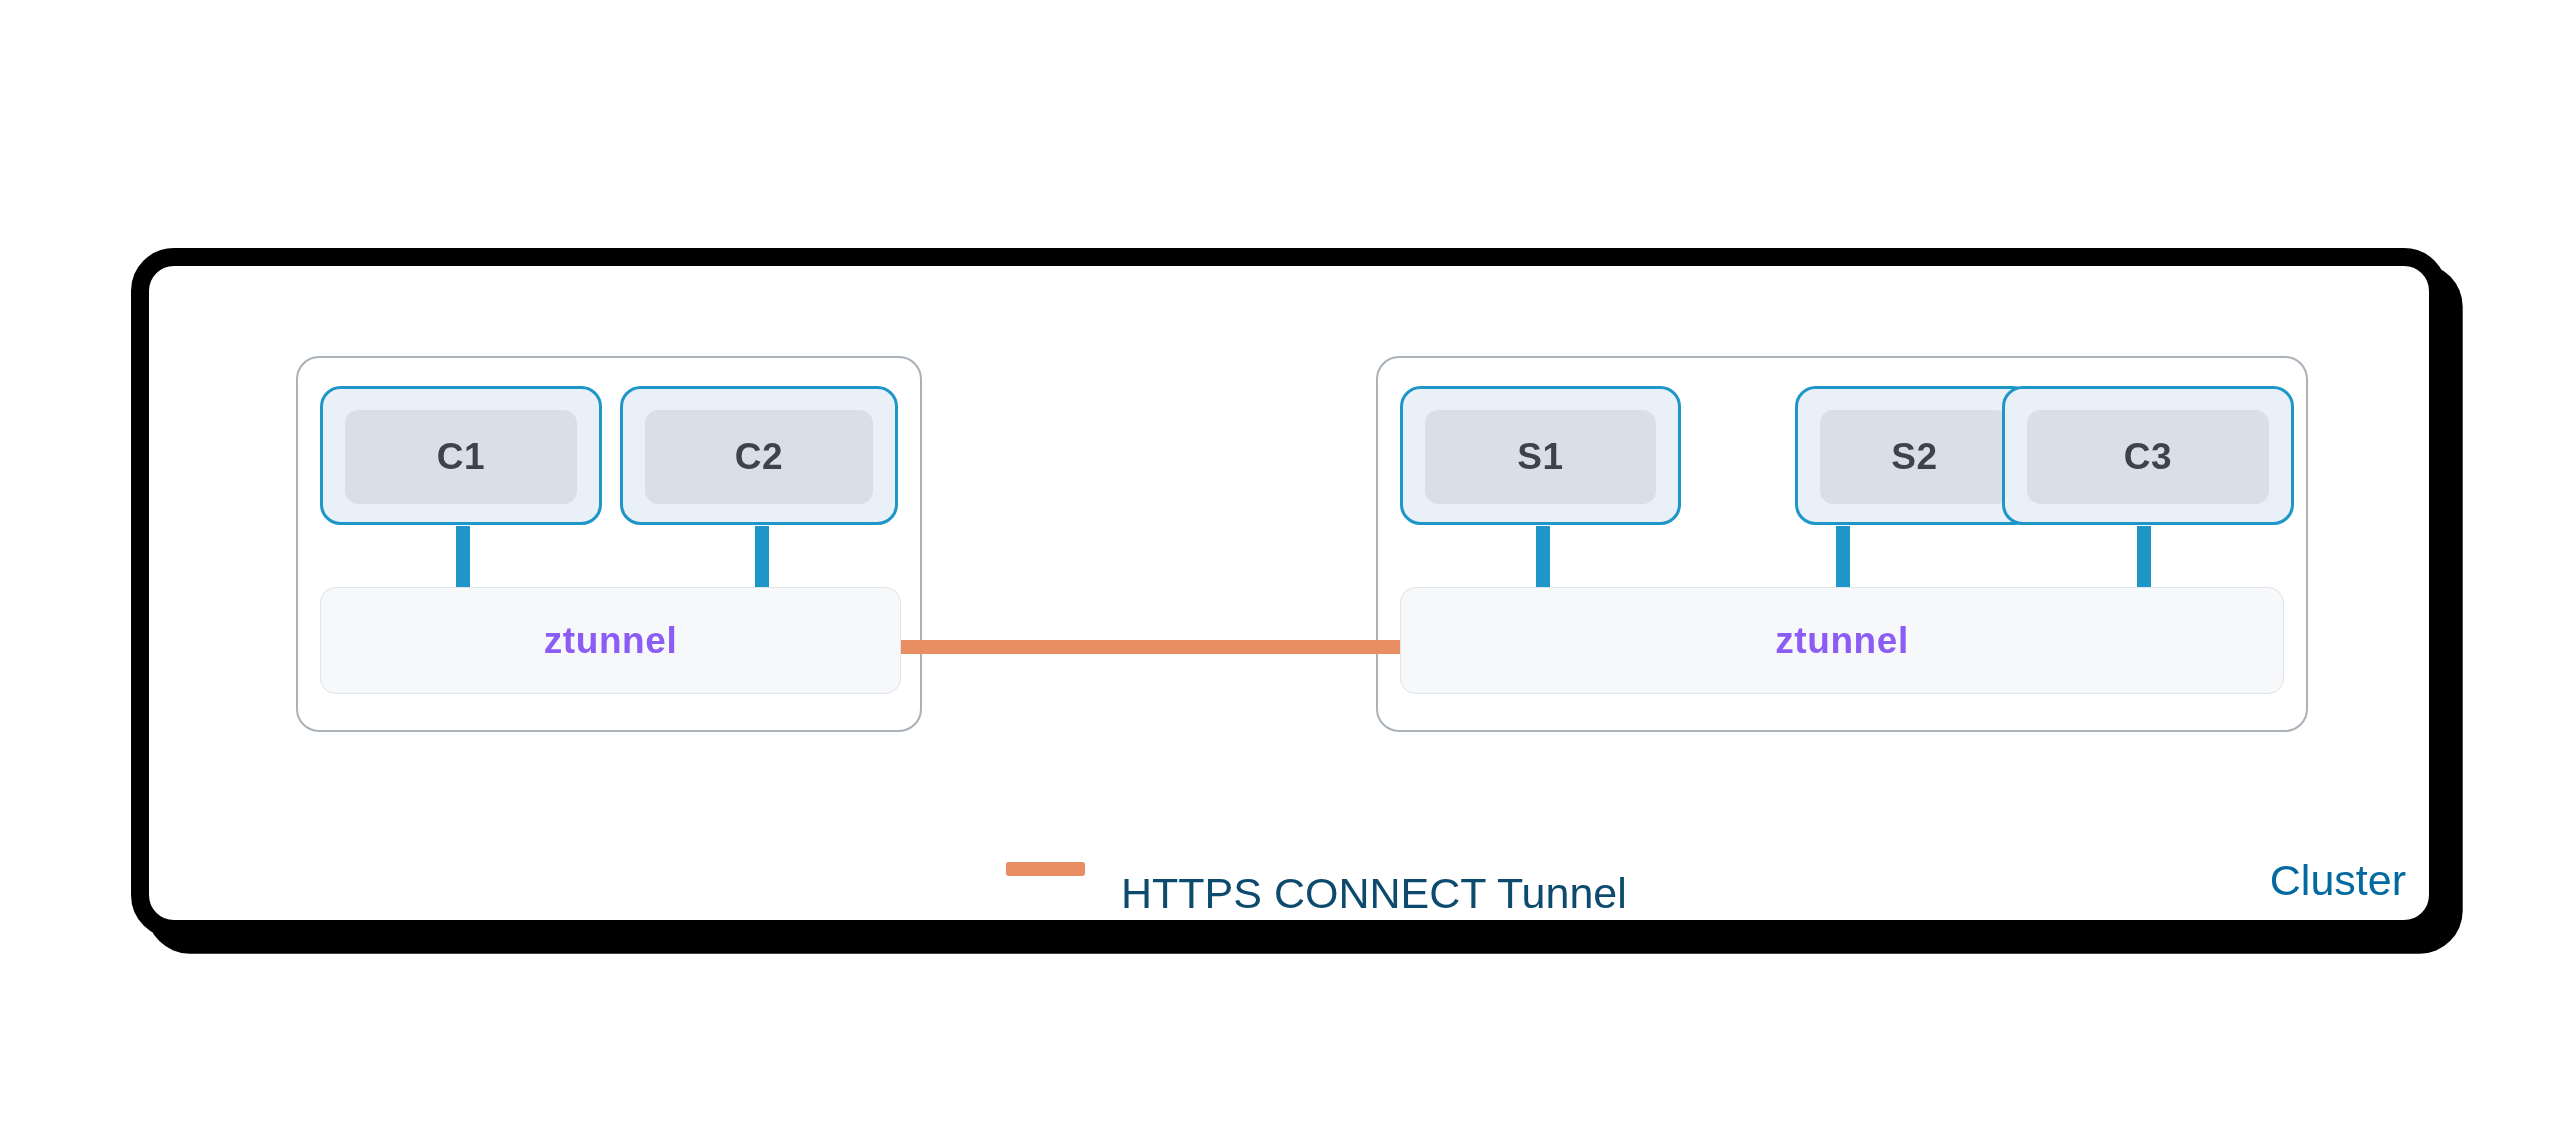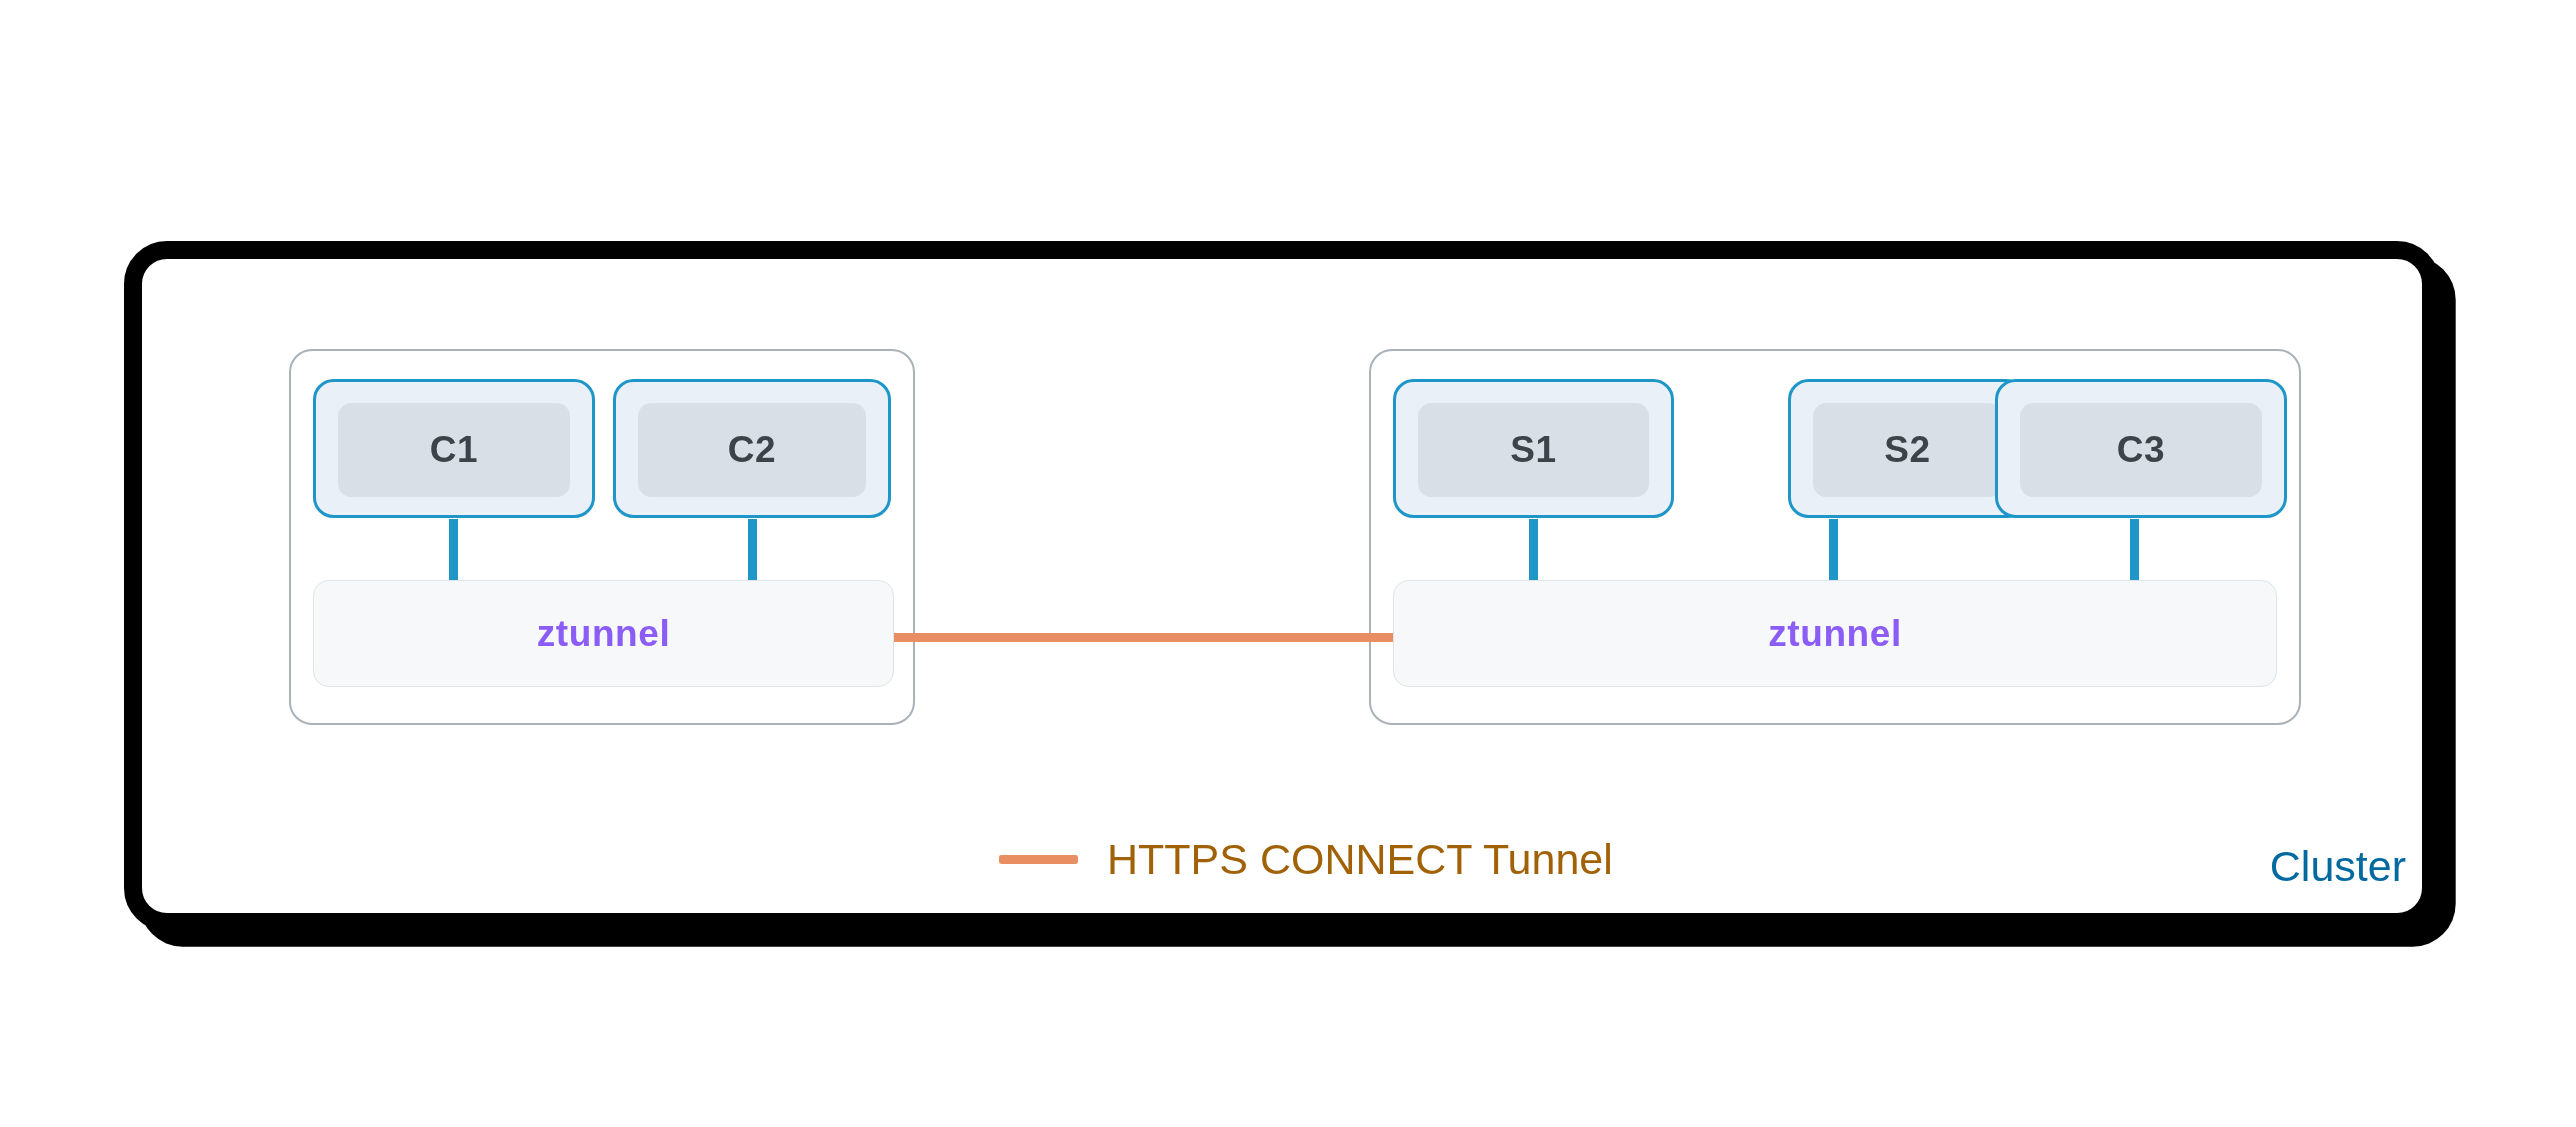--- a/index.html
+++ b/index.html
@@ -1,15 +1,15 @@
 <!DOCTYPE html>
 <html style="font-size:9.7px"><head>
 <meta charset="utf-8">
 <style>
-  * { margin: 0; padding: 0; box-sizing: border-box; }
+  * { margin: 0; padding: 7px; box-sizing: border-box; }
   html, body {
     width: 2576px; height: 1128px;
     background: #ffffff;
     font-family: "Liberation Sans", "DejaVu Sans", sans-serif;
     position: relative;
     overflow: hidden;
   }
   .abs { position: absolute; }
 
   
@@ -89,24 +89,24 @@
   }
 
   
   .legend-swatch {
     left: 999px; top: 855px;
     width: 79px; height: 9px;
     border-radius: 2.4px;
     background: #e88e62;
   }
   .legend-label {
-    left: 1107px; top: 836px;
+    left: 1107px; top: 856px;
     font-size: 43px; line-height: 47px;
     font-weight: 500;
-    color: #a16207;
+    color: #0c4a6e;
     text-align: center;
   }
 
   
   .cluster-label {
     left: 2053px; top: 843px;
     width: 353px;
     text-align: right;
     font-size: 43px; line-height: 47px;
     font-weight: 500;

